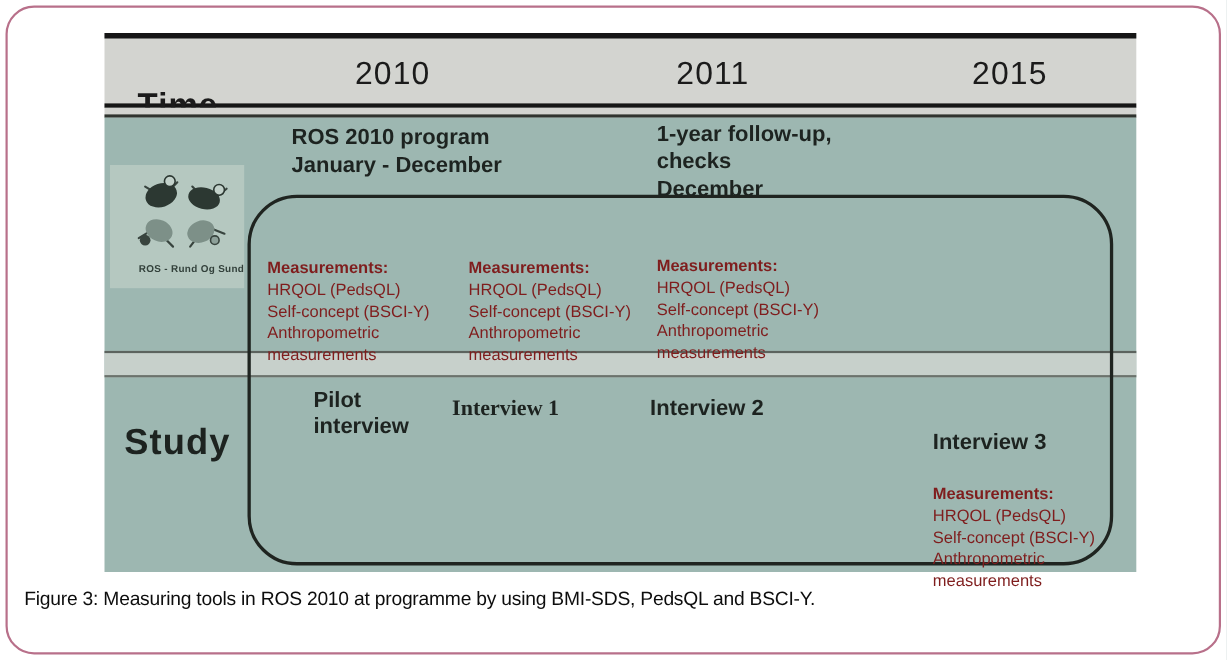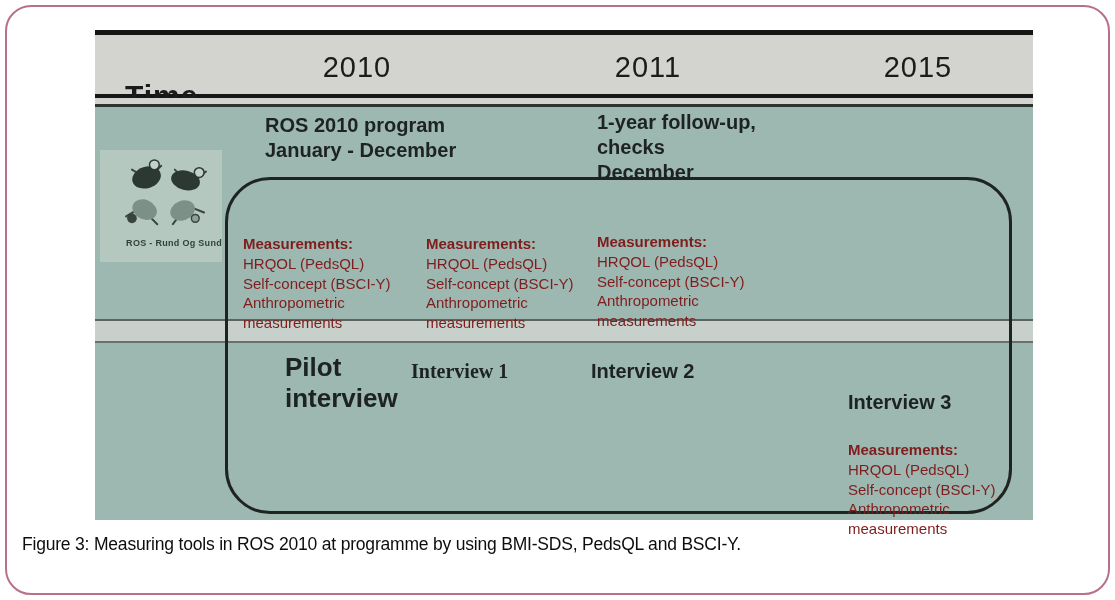--- a/index.html
+++ b/index.html
@@ -43,21 +43,21 @@
 
   .meas-block { position:absolute; font-size:15px; line-height:1.32; color:#7f1d1d; white-space:nowrap;margin-top:41px; }
   .meas-title { font-weight:bold; }
   .meas-1 { left:148px; top:86px; }
   .meas-2 { left:331px; top:86px; }
   .meas-3 { left:502px; top:84px; }
   .meas-4 { left:753px; top:292px; }
 
   .study-label { position:absolute; left:18px; top:276px; font-size:33px; font-weight:600;
                  letter-spacing:1px; color:#1d2320; }
-  .pilot-block { left:190px; top:245px; font-size:26px; font-weight:600; line-height:1.2; }
+  .pilot-block { left:190px; top:245px; font-size:20px; font-weight:600; line-height:1.2; }
   .interview { position:absolute; font-size:20px; font-weight:600; color:#1d2320; white-space:nowrap; }
   .iv-1 { left:316px; top:253px;font-family:Liberation Serif, serif; }
   .iv-2 { left:496px; top:253px; }
   .iv-3 { left:753px; top:252px;margin-top:32px; }
 
   .caption { position:absolute; left:22px; top:534px; width:1070px;
              font-size:17.5px; color:#0d0d0d; letter-spacing:-0.2px; }
   .caption b { font-weight:normal; }
 </style>
 </head>
@@ -135,20 +135,21 @@
       </div>
 
       <div class="meas-block meas-3">
         <div class="meas-title">Measurements:</div>
         <div>HRQOL (PedsQL)</div>
         <div>Self-concept (BSCI-Y)</div>
         <div>Anthropometric</div>
         <div>measurements</div>
       </div>
 
+      <div class="study-label">Study</div>
 
       <div class="text-block pilot-block">
         <div>Pilot</div>
         <div>interview</div>
       </div>
 
       <div class="interview iv-1">Interview 1</div>
       <div class="interview iv-2">Interview 2</div>
       <div class="interview iv-3">Interview 3</div>
 

